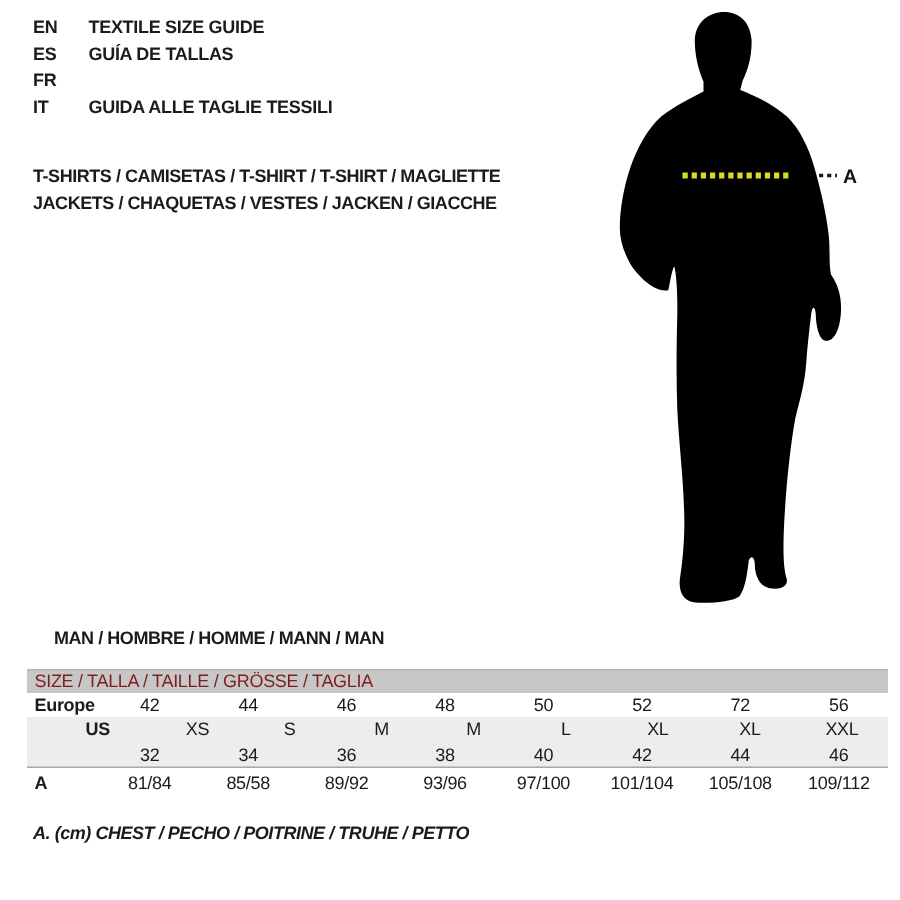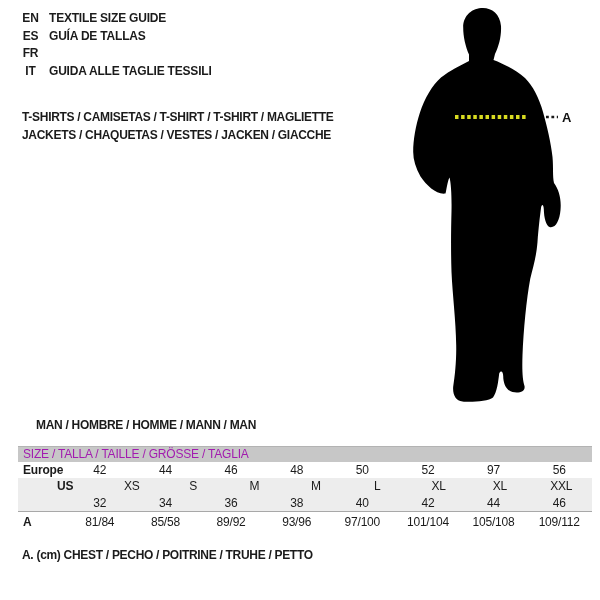--- a/index.html
+++ b/index.html
@@ -2,53 +2,53 @@
 <html><head>
 <meta charset="utf-8">
 <style>
   html,body { margin:0; padding:0; background:#ffffff; }
   .canvas {
     position:relative; width:600px; height:600px; background:#ffffff;
     font-family:"Liberation Sans", sans-serif; color:#1b1b1b; overflow:hidden;
   }
 
   
-  .lang-list { position:absolute; left:12px; top:10px;text-align:center; }
+  .lang-list { position:absolute; left:22px; top:10px; }
   .lang-row { display:flex; font-size:12px; font-weight:bold; line-height:17.5px; letter-spacing:-0.2px; }
   .lang-code { width:37px; }
 
   
   .categories { position:absolute; left:22px; top:109px; font-size:12px; font-weight:bold; line-height:17.5px; letter-spacing:-0.3px; }
 
   
   .figure { position:absolute; left:400px; top:0; }
   .dash-body { stroke-width:4; stroke-dasharray:3.5 2.6; fill:none; }
   .dash-out  { stroke-width:2.4; stroke-dasharray:2.8 2.6; fill:none; }
   .measure-label { font-size:13px; font-weight:bold; fill:#111; font-family:"Liberation Sans",sans-serif; }
 
   
   .man-label { position:absolute; left:22px; top:418px; font-size:12px; font-weight:bold; letter-spacing:-0.3px;margin-left:14px; }
 
   
   .size-table { position:absolute; left:18px; top:446px; width:574px; font-size:12px; letter-spacing:-0.2px; }
   .t-header {
     background:#c7c7c7; border-top:1px solid #b3b3b3;
-    height:15px; line-height:15px; padding-left:5px; color:#a21caf;
+    height:15px; line-height:15px; padding-left:5px; color:#7f1d1d;
   }
   .t-row { display:grid; grid-template-columns:49px repeat(8,1fr); align-items:center; }
   .row-europe { height:16px; }
   .row-us     { height:16px;padding-left:34px; }
   .row-num    { height:17px; }
   .row-a      { height:20px; }
   .stripe { background:#ededed; border-bottom:1px solid #a8a8a8; }
   .t-label { padding-left:5px; text-align:left;font-weight:bold; }
   .t-cell  { text-align:center; }
 
   
-  .footnote { position:absolute; left:22px; top:548px; font-size:12px; font-weight:bold; letter-spacing:-0.3px; }
+  .footnote { position:absolute; left:22px; top:548px; font-size:12px; font-weight:bold; letter-spacing:-0.3px;font-style:italic; }
 </style>
 </head>
 <body>
 
 <div class="canvas">
 
   <div class="lang-list">
     <div class="lang-row">
       <span class="lang-code">EN</span>
       <span class="lang-label">TEXTILE SIZE GUIDE</span>
@@ -118,21 +118,21 @@
     <div class="t-header">SIZE / TALLA / TAILLE / GRÖSSE / TAGLIA</div>
 
     <div class="t-row row-europe">
       <span class="t-label">Europe</span>
       <span class="t-cell">42</span>
       <span class="t-cell">44</span>
       <span class="t-cell">46</span>
       <span class="t-cell">48</span>
       <span class="t-cell">50</span>
       <span class="t-cell">52</span>
-      <span class="t-cell">97</span>
+      <span class="t-cell">72</span>
       <span class="t-cell">56</span>
     </div>
 
     <div class="stripe">
       <div class="t-row row-us">
         <span class="t-label">US</span>
         <span class="t-cell">XS</span>
         <span class="t-cell">S</span>
         <span class="t-cell">M</span>
         <span class="t-cell">M</span>

